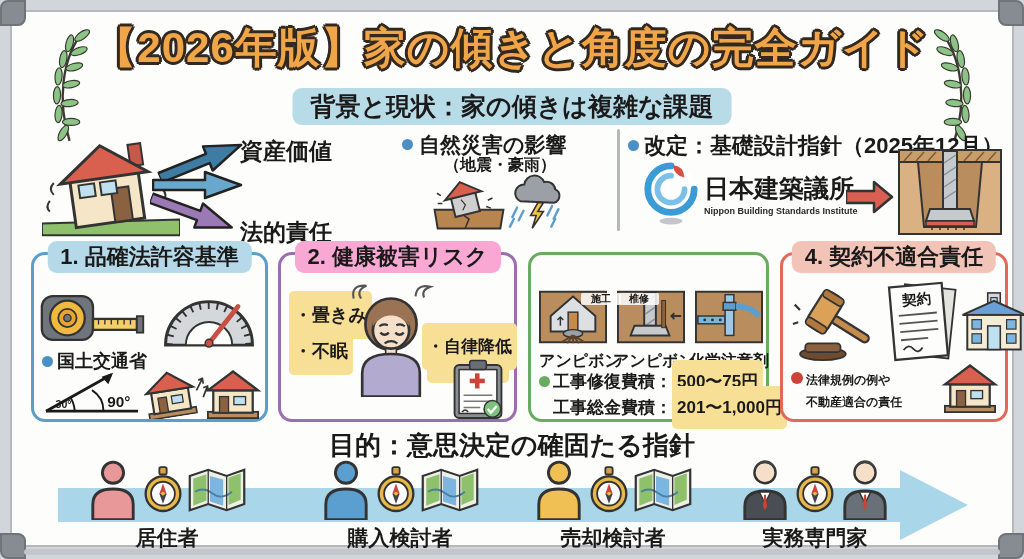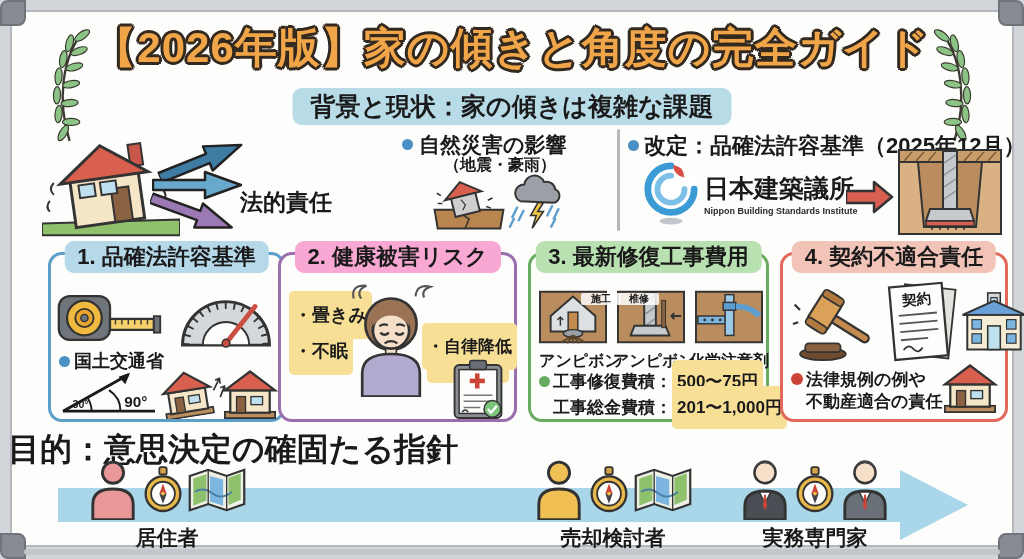--- a/index.html
+++ b/index.html
@@ -23,21 +23,21 @@
   .laurel.left{left:46px;}
   .laurel.right{right:46px;transform:scaleX(-1);}
 
   .subtitle{position:absolute;top:88px;left:50%;transform:translateX(-50%);
     background:#b8dbe8;border-radius:9px;padding:2px 18px;font-size:25px;font-weight:bold;white-space:nowrap;}
 
   
   .tilt-house{position:absolute;left:42px;top:131px;width:138px;height:106px;}
   .fan-arrows{position:absolute;left:150px;top:128px;width:110px;height:112px;}
   .impact-label{position:absolute;left:240px;font-size:23px;font-weight:bold;white-space:nowrap;}
-  .imp0{top:136px;} .imp1{top:167px;} .imp2{top:187px;}
+  .imp0{top:136px;} .imp1{top:167px;} .imp2{top:217px;}
 
   .dot{display:inline-block;width:11px;height:11px;border-radius:50%;background:#4a90c4;}
   .disaster-head{position:absolute;left:402px;top:131px;font-size:21px;font-weight:bold;white-space:nowrap;}
   .disaster-head .dot{margin-right:6px;position:relative;top:-2px;}
   .disaster-sub{position:absolute;left:444px;top:155px;font-size:16px;font-weight:bold;white-space:nowrap;}
   .quake-house{position:absolute;left:433px;top:176px;width:72px;height:58px;}
   .storm{position:absolute;left:506px;top:171px;width:62px;height:62px;}
   .vdivider{position:absolute;left:617px;top:129px;width:3px;height:102px;background:#b5b8bb;border-radius:2px;}
 
   .revision-head{position:absolute;left:628px;top:131px;font-size:22px;font-weight:bold;white-space:nowrap;}
@@ -45,21 +45,21 @@
   .logo{position:absolute;left:642px;top:161px;width:58px;height:66px;}
   .org-name{position:absolute;left:704px;top:172px;font-size:25px;font-weight:bold;white-space:nowrap;}
   .org-en{position:absolute;left:704px;top:206px;font-size:9px;font-weight:bold;color:#2a2a2a;white-space:nowrap;}
   .red-arrow{position:absolute;left:846px;top:179px;width:48px;height:36px;}
   .foundation{position:absolute;left:898px;top:149px;width:104px;height:86px;}
 
   
   .card{position:absolute;top:252px;height:170px;background:#fdfdfb;border-radius:14px;border:3px solid;}
   .card .hdr{position:absolute;top:-14px;left:50%;transform:translateX(-50%);white-space:nowrap;
     padding:1px 13px;border-radius:9px;font-size:22px;font-weight:bold;}
-  .card1{left:48px;width:237px;border-color:#5b9ec9;}
+  .card1{left:31px;width:237px;border-color:#5b9ec9;}
   .card1 .hdr{background:#b5d9e8;}
   .card2{left:278px;width:239px;border-color:#9b6fae;}
   .card2 .hdr{background:#f9a8d4;}
   .card3{left:528px;width:241px;border-color:#6aab62;}
   .card3 .hdr{background:#b9e0b0;}
   .card4{left:780px;width:228px;border-color:#e0695a;}
   .card4 .hdr{background:#f2c4b8;}
   .abs{position:absolute;}
   .hl{background:#f7df96;border-radius:5px;padding:12px 5px;font-weight:bold;white-space:nowrap;}
 
@@ -71,24 +71,24 @@
   .note{left:8px;top:116px;font-size:18px;font-weight:bold;line-height:23px;}
   .note .dot{background:#9b6fae;width:12px;height:12px;margin-right:3px;}
   .note4 .dot{background:#cc4437;}
 
   .c3-label{top:96px;font-size:16px;font-weight:bold;text-align:center;white-space:nowrap;}
   .c3-tag{font-size:10px;font-weight:bold;color:#1a1a1a;background:rgba(253,253,251,.85);
     padding:0 10px;border-radius:2px;line-height:12px;}
   .costs{left:8px;top:114px;font-size:17px;font-weight:bold;line-height:26px;white-space:nowrap;}
   .costs .dot{background:#6aab62;width:11px;height:11px;margin-right:3px;}
   .costs .row2{padding-left:14px;}
-  .note4{left:8px;top:114px;font-size:17px;font-weight:bold;line-height:22px;width:160px;}
+  .note4{left:8px;top:114px;font-size:12px;font-weight:bold;line-height:22px;width:160px;}
 
   
-  .purpose-head{position:absolute;top:428px;left:0;right:0;text-align:left;font-size:32px;font-weight:bold;}
+  .purpose-head{position:absolute;top:428px;left:0;right:0;text-align:center;font-size:26px;font-weight:bold;}
   .purpose-head span{position:relative;display:inline-block;padding:0 8px;}
   .purpose-head span::after{content:"";position:absolute;left:-8px;right:-8px;bottom:0;height:11px;
     background:#aedcec;border-radius:6px;z-index:-1;}
   .band{position:absolute;left:58px;top:466px;width:912px;height:78px;}
   .persona{position:absolute;top:458px;width:150px;display:flex;flex-direction:column;align-items:center;}
   .p0{left:92px;} .p1{left:325px;} .p2{left:538px;} .p3{left:740px;}
   .persona .icons{display:flex;align-items:center;gap:4px;height:64px;}
   .persona .plabel{font-size:21px;font-weight:bold;margin-top:2px;white-space:nowrap;}
 </style>
 </head>
@@ -187,20 +187,21 @@
     <g transform="translate(4,36) rotate(-22)" style="color:#3f7ca3">
         <use href="#sym-arrow" width="90" height="30"></use>
       </g>
     <g transform="translate(2,42)" style="color:#68a8cc">
         <use href="#sym-arrow" width="92" height="30"></use>
       </g>
     <g transform="translate(6,56) rotate(20)" style="color:#9a79b4">
         <use href="#sym-arrow" width="88" height="30"></use>
       </g>
   </svg>
+  <div class="impact-label imp0">資産価値</div>
   <div class="impact-label imp2">法的責任</div>
 
   <div class="disaster-head"><span class="dot"></span><span>自然災害の影響</span></div>
   <div class="disaster-sub">（地震・豪雨）</div>
   <svg class="quake-house" viewBox="0 0 92 64">
     <polygon points="2,38 90,38 86,62 6,62" fill="#b9854f" stroke="#333" stroke-width="2.5"></polygon>
     <path d="M44,38 l-5,7 l7,5 l-5,12" fill="none" stroke="#333" stroke-width="2"></path>
     <g transform="rotate(-14 40 26)">
       <rect x="24" y="18" width="32" height="26" fill="#cfcfcf" stroke="#333" stroke-width="2.5"></rect>
       <polygon points="16,20 40,2 64,20" fill="#d9604f" stroke="#333" stroke-width="2.5"></polygon>
@@ -215,21 +216,21 @@
       <line x1="14" y1="42" x2="8" y2="54"></line>
         <line x1="22" y1="46" x2="16" y2="58"></line>
         <line x1="10" y1="56" x2="5" y2="66"></line>
       <line x1="58" y1="40" x2="52" y2="52"></line>
         <line x1="66" y1="44" x2="60" y2="56"></line>
         <line x1="62" y1="56" x2="57" y2="66"></line>
     </g>
   </svg>
   <div class="vdivider"></div>
 
-  <div class="revision-head"><span class="dot"></span><span>改定：品確法許容基準（2025年12月）</span></div>
+  <div class="revision-head"><span class="dot"></span><span>改定：基礎設計指針（2025年12月）</span></div>
   <svg class="logo" viewBox="0 0 60 66">
     <ellipse cx="30" cy="61" rx="12" ry="3.5" fill="#c3c7cb"></ellipse>
     <circle cx="30" cy="28" r="26" fill="#fff"></circle>
     <path d="M30,4 a24,24 0 1 0 24,24" fill="none" stroke="#3a9bd5" stroke-width="7" stroke-linecap="round"></path>
     <path d="M30,14 a14,14 0 1 0 14,14" fill="none" stroke="#7cc0e8" stroke-width="6" stroke-linecap="round"></path>
     <path d="M32,3 q11,1 12,13 q-11,-2 -12,-13 z" fill="#d94f45"></path>
   </svg>
   <div class="org-name">日本建築議所</div>
   <div class="org-en">Nippon Building Standards Institute</div>
   <svg class="red-arrow" viewBox="0 0 48 36">
@@ -311,21 +312,20 @@
       <rect x="24" y="26" width="20" height="6" fill="#cc4437"></rect>
       <rect x="31" y="19" width="6" height="20" fill="#cc4437"></rect>
       <path d="M16,48 h38 M16,56 h38 M16,64 h22" stroke="#777" stroke-width="2"></path>
       <path d="M14,70 q4,-5 8,0" fill="none" stroke="#333" stroke-width="2"></path>
       <circle cx="54" cy="66" r="11" fill="#7cc47c" stroke="#333" stroke-width="2"></circle>
       <path d="M48,66 l4,5 l8,-9" fill="none" stroke="#fff" stroke-width="3"></path>
     </svg>
   </div>
 
   <div class="card card3">
-    <div class="hdr">3. 最新修復工事費用</div>
     <svg class="abs" style="left:8px;top:34px;width:68px;height:56px" viewBox="0 0 70 54">
       <rect x="1" y="1" width="68" height="52" fill="#b98d5e" stroke="#333" stroke-width="2"></rect>
       <path d="M12,26 L35,6 L58,26 V42 H12 Z" fill="#dde0e3" stroke="#333" stroke-width="2"></path>
       <rect x="30" y="22" width="10" height="20" fill="#c58b4e" stroke="#333" stroke-width="1.5"></rect>
       <path d="M22,36 v-9 m-3,3 l3,-3 3,3" fill="none" stroke="#333" stroke-width="1.5"></path>
       <ellipse cx="35" cy="44" rx="10" ry="4" fill="#9aa0a6" stroke="#333" stroke-width="1.5"></ellipse>
       <path d="M35,46 l-12,7 M35,46 l-6,8 M35,46 l0,8 M35,46 l6,8 M35,46 l12,7" stroke="#5c432c" stroke-width="2"></path>
     </svg>
     <svg class="abs" style="left:86px;top:34px;width:68px;height:56px" viewBox="0 0 70 54">
       <rect x="1" y="1" width="68" height="52" fill="#b98d5e" stroke="#333" stroke-width="2"></rect>
@@ -412,20 +412,34 @@
         </svg>
       <svg style="width:42px;height:48px">
           <use href="#sym-compass" width="42" height="48"></use>
         </svg>
       <svg style="width:58px;height:50px">
           <use href="#sym-map" width="58" height="50"></use>
         </svg>
     </div>
     <div class="plabel">居住者</div>
   </div>
+  <div class="persona p1">
+    <div class="icons">
+      <svg style="width:50px;height:60px;color:#5b9ed0">
+          <use href="#sym-person" width="50" height="60"></use>
+        </svg>
+      <svg style="width:42px;height:48px">
+          <use href="#sym-compass" width="42" height="48"></use>
+        </svg>
+      <svg style="width:58px;height:50px">
+          <use href="#sym-map" width="58" height="50"></use>
+        </svg>
+    </div>
+    <div class="plabel">購入検討者</div>
+  </div>
   <div class="persona p2">
     <div class="icons">
       <svg style="width:50px;height:60px;color:#f0c055">
           <use href="#sym-person" width="50" height="60"></use>
         </svg>
       <svg style="width:42px;height:48px">
           <use href="#sym-compass" width="42" height="48"></use>
         </svg>
       <svg style="width:58px;height:50px">
           <use href="#sym-map" width="58" height="50"></use>

